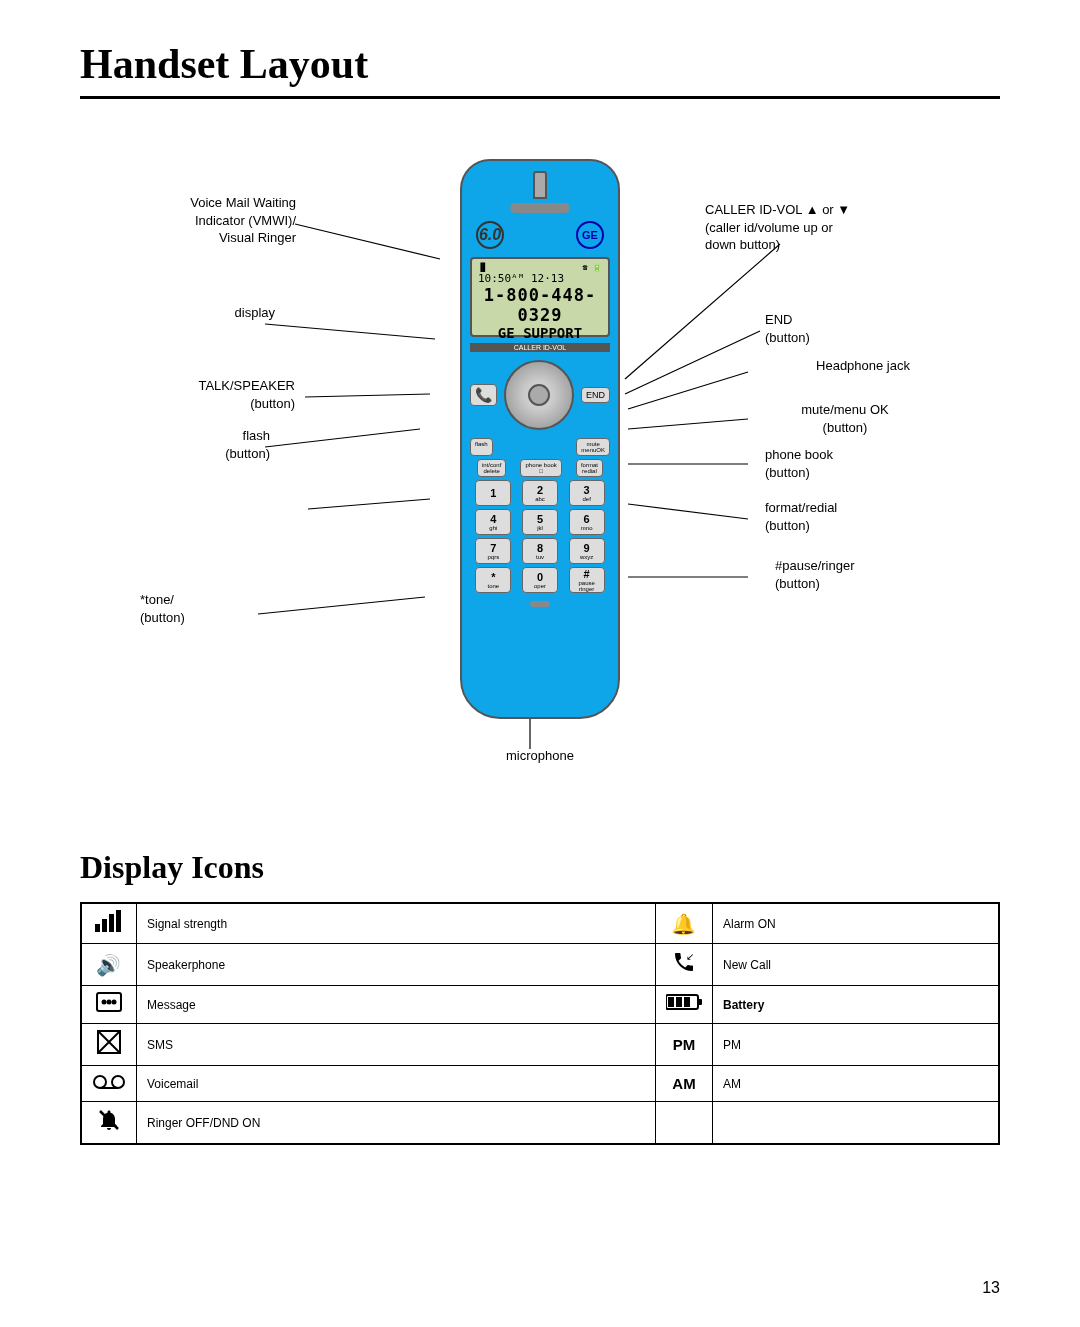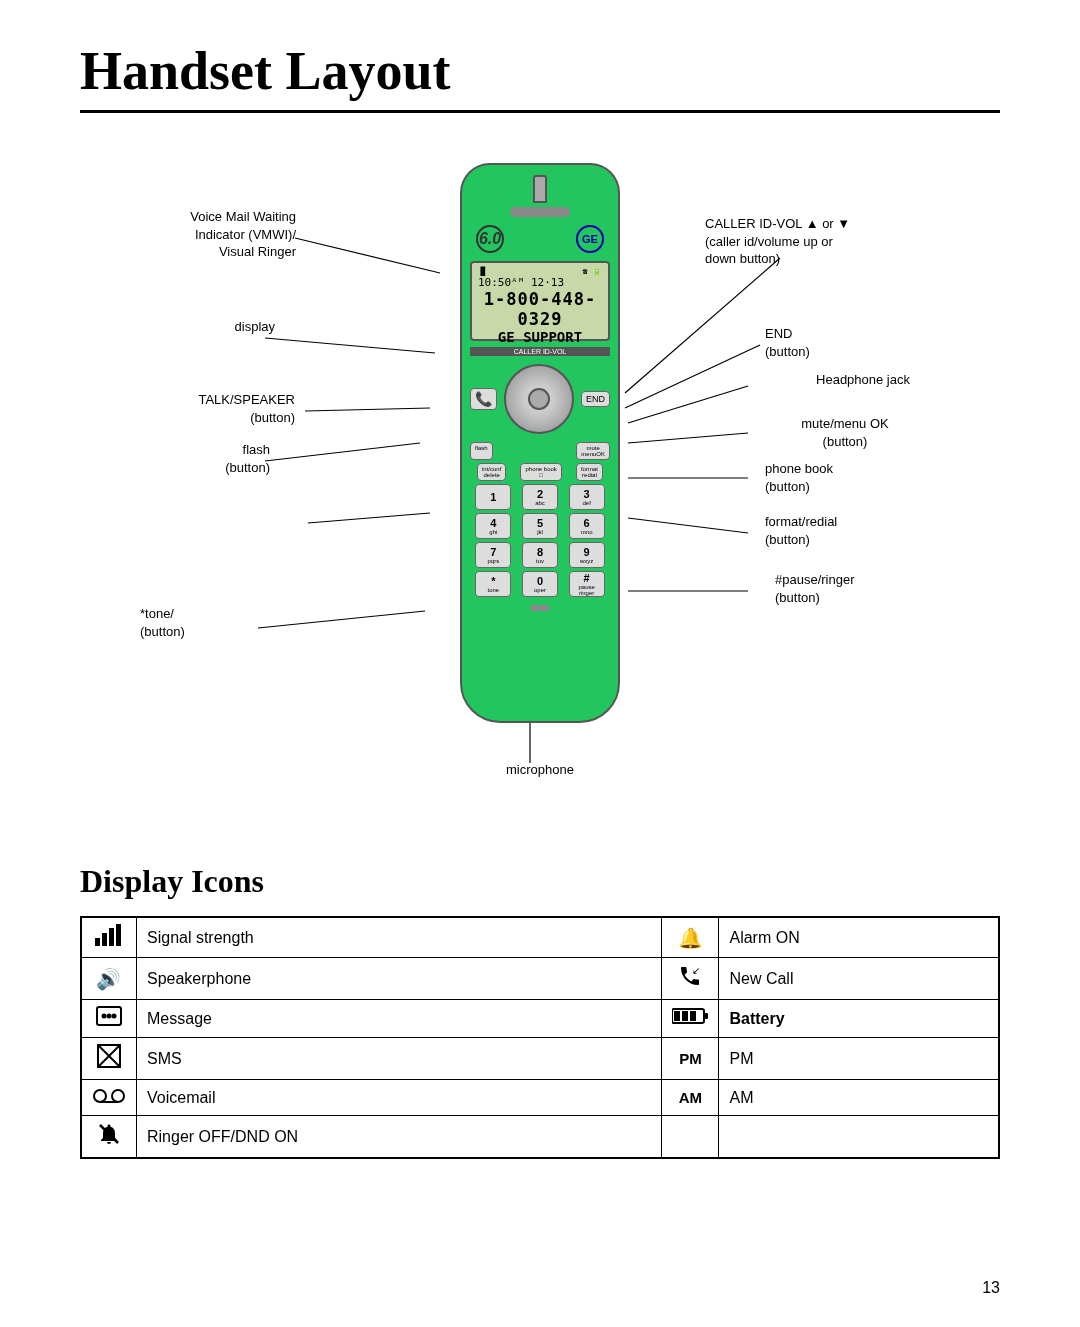--- a/index.html
+++ b/index.html
@@ -8,21 +8,21 @@
       background: #fff;
       color: #000;
       width: 1080px;
       min-height: 1327px;
       padding: 40px 80px;
       position: relative;
     }
 
     
     .page-title {
-      font-size: 54px;
+      font-size: 42px;
       font-weight: bold;
       font-family: Georgia, 'Times New Roman', serif;
       border-bottom: 3px solid #000;
       padding-bottom: 8px;
       margin-bottom: 30px;
     }
 
     
     .handset-section {
       position: relative;
@@ -35,22 +35,22 @@
     .phone-container {
       position: absolute;
       left: 50%;
       top: 20px;
       transform: translateX(-50%);
       width: 180px;
     }
 
     .phone-body {
       width: 160px;
-      margin: 0 auto;
-      background: #22c55e;
+      margin: 10px auto;
+      background: #0ea5e9;
       border-radius: 30px 30px 40px 40px;
       border: 2px solid #555;
       padding: 10px 8px;
       position: relative;
       min-height: 560px;
     }
 
     .phone-top-antenna {
       width: 14px;
       height: 28px;
@@ -248,21 +248,21 @@
       vertical-align: middle;
     }
 
     .icon-cell {
       width: 50px;
       text-align: center;
       font-size: 18px;
     }
 
     .label-cell {
-      font-size: 16px;
+      font-size: 12px;
       font-weight: 500;
     }
 
     
     .page-number {
       position: absolute;
       bottom: 30px;
       right: 80px;
       font-size: 16px;
     }

